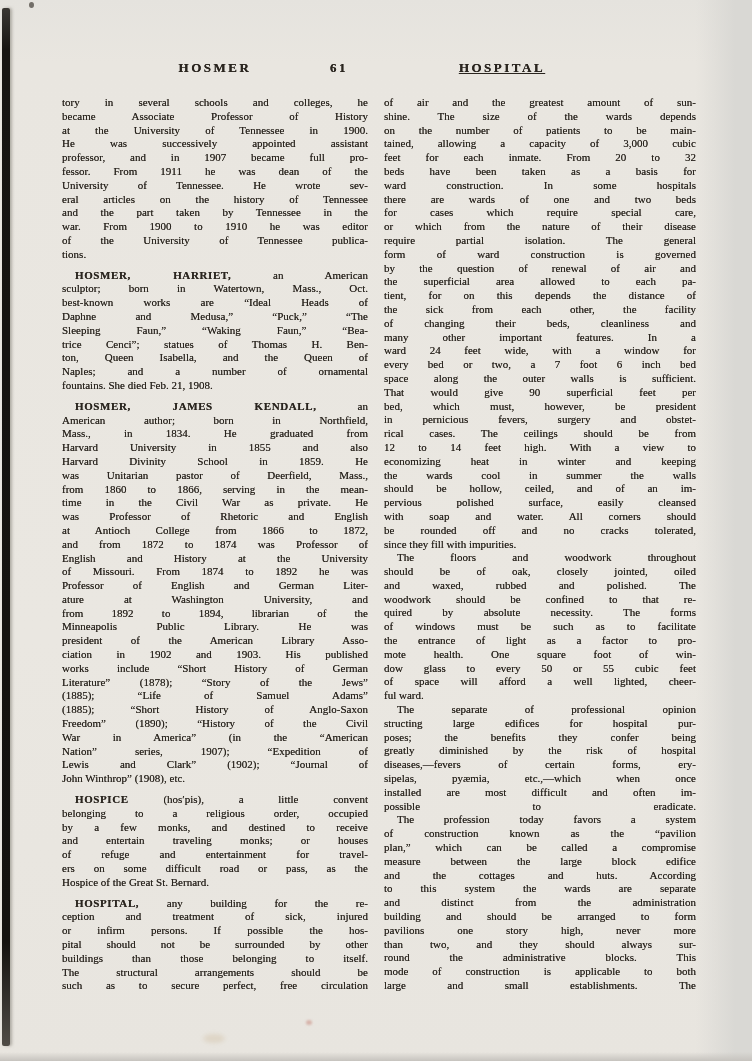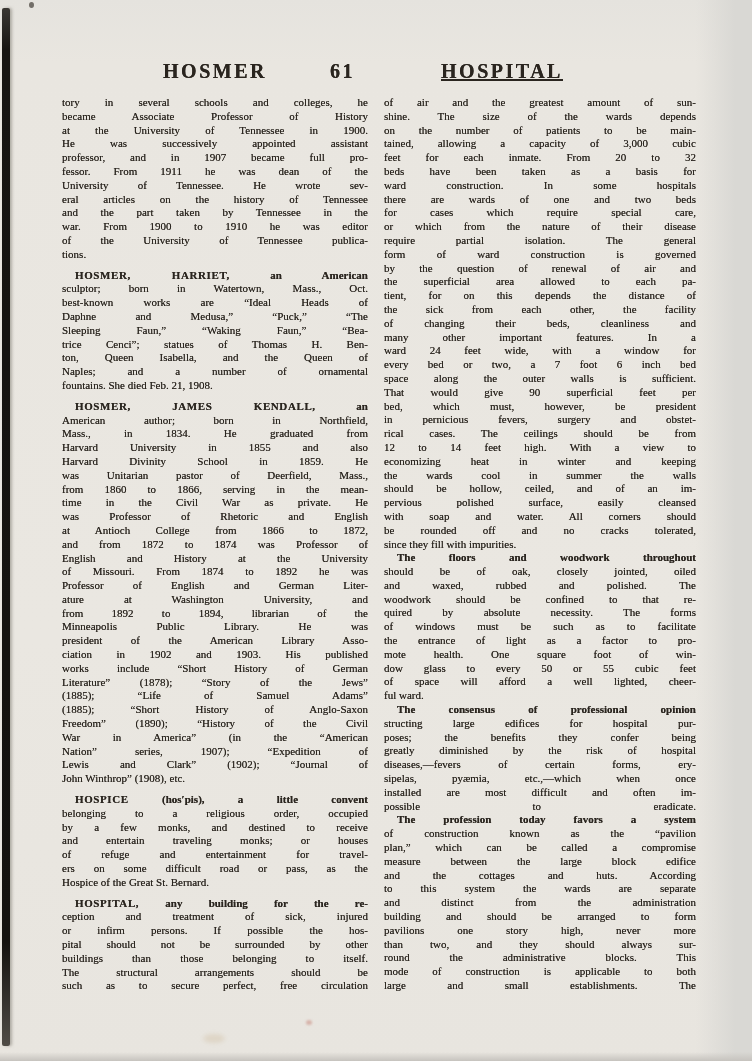--- a/index.html
+++ b/index.html
@@ -36,39 +36,39 @@
     background: #cdb99a; border-radius: 50%; opacity: 0.35; filter: blur(2px);
   }
   .pink-dot {
     position: absolute; left: 306px; top: 1020px; width: 6px; height: 5px;
     background: #c88a7e; border-radius: 50%; opacity: 0.55; filter: blur(1px);
   }
 
   
   .header { position: absolute; top: 60px; left: 0; width: 752px; height: 18px; }
   .header span {
-    position: absolute; font-weight: bold; font-size: 20px;
+    position: absolute; font-weight: bold; font-size: 13px;
     letter-spacing: 2.5px; text-shadow: 0 0 0.5px currentColor;
   }
   .h-left  { left: 150px; width: 130px; text-align: center; }
   .h-page  { left: 330px; width: 80px;  text-align: left; letter-spacing: 1px; }
   .h-right { left: 437px; width: 130px; text-align: center; text-decoration: underline; }
 
   
   .col {
     position: absolute; top: 96px;
     font-size: 11px; line-height: 13.8px;
     text-shadow: 0 0 0.4px rgba(42,37,31,0.8);
   }
   .col-left  { left: 62px;  width: 306px; }
   .col-right { left: 384px; width: 312px; }
   .entry { margin: 0; }
   .col-left .entry + .entry { margin-top: 7px; }
   .line { text-align: justify; text-align-last: justify; }
-  .line.first { padding-left: 13px; font-weight: bold; }
+  .line.first { padding-left: 13px; }
   .line.end { text-align-last: left; }
   .line b { letter-spacing: 0.6px; }
 </style>
 </head>
 <body>
 
 <div class="page">
   <div class="binding-strip"></div>
   <div class="right-band"></div>
   <div class="bottom-band"></div>
@@ -200,21 +200,21 @@
         <div class="line">woodwork should be confined to that re-</div>
         <div class="line">quired by absolute necessity. The forms</div>
         <div class="line">of windows must be such as to facilitate</div>
         <div class="line">the entrance of light as a factor to pro-</div>
         <div class="line">mote health. One square foot of win-</div>
         <div class="line">dow glass to every 50 or 55 cubic feet</div>
         <div class="line">of space will afford a well lighted, cheer-</div>
         <div class="line end">ful ward.</div>
       </div>
       <div class="entry">
-        <div class="line first">The consensus of professional opinion</div>
+        <div class="line first">The separate of professional opinion</div>
         <div class="line">structing large edifices for hospital pur-</div>
         <div class="line">poses; the benefits they confer being</div>
         <div class="line">greatly diminished by the risk of hospital</div>
         <div class="line">diseases,—fevers of certain forms, ery-</div>
         <div class="line">sipelas, pyæmia, etc.,—which when once</div>
         <div class="line">installed are most difficult and often im-</div>
         <div class="line">possible to eradicate.</div>
         <div class="line end"></div>
       </div>
       <div class="entry">

